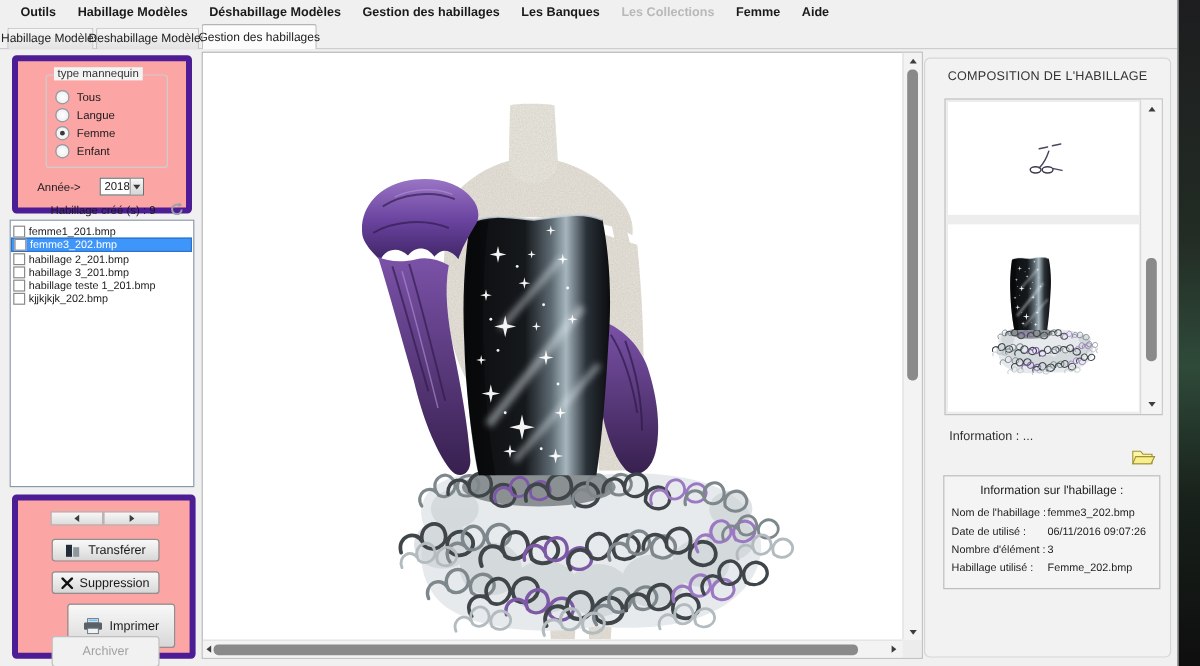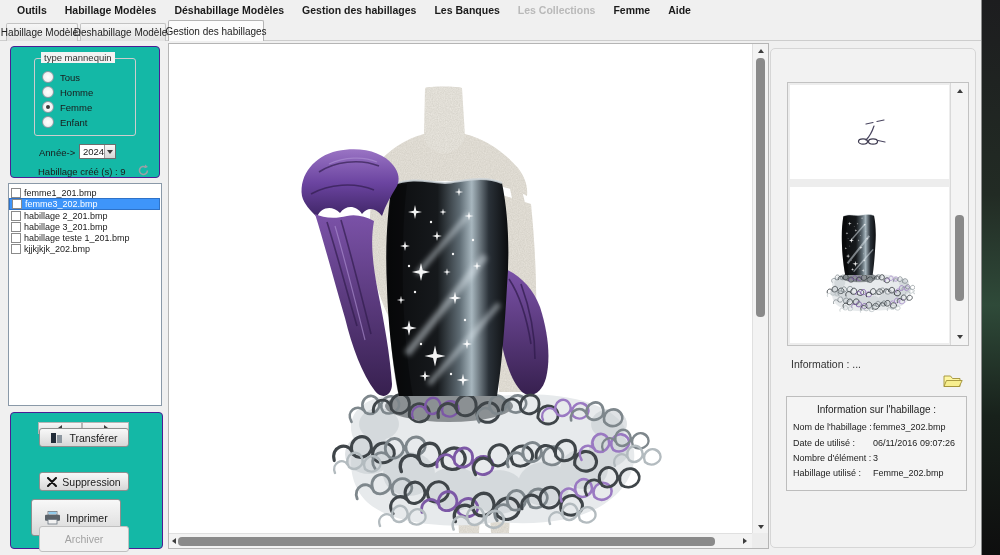--- a/index.html
+++ b/index.html
@@ -16,21 +16,21 @@
   
   .tabstrip{left:0;top:19px;width:981px;height:22px}
   .tabline{left:0;top:40px;width:981px;height:1px;background:#cdcdcd}
   .tab{position:absolute;bottom:0;height:18px;box-sizing:border-box;
        background:linear-gradient(#f6f6f6,#e3e3e3);border:1px solid #c3c3c3;border-bottom:none;
        border-radius:2px 2px 0 0;font-size:10px;display:flex;align-items:center;justify-content:center;
        color:#222;white-space:nowrap;z-index:1}
   .tab.active{height:21px;background:#fcfcfc;border-color:#b4b4b4;z-index:3}
 
   
-  .group{background:#14b8a6;border:1px solid #4c1d95;border-radius:4px;box-sizing:border-box}
+  .group{background:#fca5a5;border:5px solid #4c1d95;border-radius:4px;box-sizing:border-box}
   .tm-box{left:33px;top:57px;width:100px;height:76px;border:1px solid #cdcdcd;border-radius:3px}
   .tm-legend{left:40px;top:51px;background:#f3f3f3;padding:0 3px;font-size:9.5px;color:#333}
   .radio-row{position:absolute;display:flex;align-items:center;gap:6px;font-size:9.5px}
   .radio{width:10px;height:10px;border:1px solid #8f9aa4;border-radius:50%;
          background:radial-gradient(#ffffff,#e9e9e9);position:relative;flex:none}
   .radio.on::after{content:"";position:absolute;left:2.5px;top:2.5px;width:4px;height:4px;
                    border-radius:50%;background:#3a3a3a}
   .small-label{font-size:9.5px;color:#1a1a1a;white-space:nowrap}
   .dd{left:78px;top:143px;width:37px;height:15px;border:1px solid #6e6e6e;background:#fff;
       display:flex;align-items:center;box-sizing:border-box}
@@ -113,34 +113,34 @@
 <div class="abs group" style="left:10px;top:46px;width:150px;height:132px">
   <div class="abs tm-box" style="left:23px;top:11px;position:absolute"></div>
   <div class="abs tm-legend" style="left:30px;top:5px;position:absolute">type mannequin</div>
 
   <div class="radio-row" style="left:31px;top:24px">
     <span class="radio"></span>
     <span>Tous</span>
   </div>
   <div class="radio-row" style="left:31px;top:39px">
     <span class="radio"></span>
-    <span>Homme</span>
+    <span>Langue</span>
   </div>
   <div class="radio-row" style="left:31px;top:54px">
     <span class="radio on"></span>
     <span>Femme</span>
   </div>
   <div class="radio-row" style="left:31px;top:69px">
     <span class="radio"></span>
     <span>Enfant</span>
   </div>
 
-  <div class="abs small-label" style="left:28px;top:100px;position:absolute">Année-&gt;</div>
+  <div class="abs small-label" style="left:16px;top:100px;position:absolute">Année-&gt;</div>
   <div class="dd" style="left:68px;top:97px;position:absolute">
-    <span class="dd-val">2024</span>
+    <span class="dd-val">2018</span>
     <span class="dd-btn">
         <span class="tri-down"></span>
       </span>
   </div>
 
   <div class="abs small-label" style="left:27px;top:119px;position:absolute">Habillage créé (s) : 9</div>
   <svg style="position:absolute;left:126px;top:117px" width="13" height="13" viewBox="0 0 13 13">
     <path d="M10.4,6.5 a4,4 0 1 1 -1.3,-3" fill="none" stroke="#9aa0a6" stroke-width="1.6"></path>
     <path d="M8.2,0.6 L11,3 L7.4,4.2 Z" fill="#9aa0a6"></path>
   </svg>
@@ -174,36 +174,36 @@
 </div>
 
 <div class="abs group" style="left:10px;top:412px;width:153px;height:137px">
   <div class="nbtn" style="left:27px;top:9px;width:44px">
       <span class="tri-left"></span>
     </div>
   <div class="nbtn" style="left:71px;top:9px;width:47px">
       <span class="tri-right"></span>
     </div>
 
-  <div class="pbtn" style="left:28px;top:15px">
+  <div class="pbtn" style="left:28px;top:32px">
     <svg width="14" height="12" viewBox="0 0 14 12">
       <rect x="1" y="1" width="5" height="10" fill="#222c38"></rect>
       <rect x="7" y="3" width="5" height="8" fill="#8d97a0"></rect>
     </svg>
     <span>Transférer</span>
   </div>
 
   <div class="pbtn" style="left:28px;top:59px">
     <svg width="10" height="10" viewBox="0 0 10 10">
       <path d="M1,1 L9,9 M9,1 L1,9" stroke="#111" stroke-width="2" stroke-linecap="round"></path>
     </svg>
     <span>Suppression</span>
   </div>
 
-  <div class="pbtn" style="left:20px;top:86px;height:37px">
+  <div class="pbtn" style="left:41px;top:86px;height:37px">
     <svg width="17" height="14" viewBox="0 0 17 14">
       <rect x="4" y="0.5" width="9" height="3.5" fill="#eef7fd" stroke="#6b7680" stroke-width="0.8"></rect>
       <rect x="4.8" y="1.2" width="7.4" height="1.6" fill="#7ac0e8"></rect>
       <rect x="1" y="3.8" width="15" height="6" rx="1" fill="#5a6168"></rect>
       <rect x="4" y="8.5" width="9" height="4.5" fill="#f2f2f2" stroke="#6b7680" stroke-width="0.8"></rect>
     </svg>
     <span>Imprimer</span>
   </div>
 
   <div class="pbtn disabled" style="left:28px;top:113px;height:26px">
@@ -388,20 +388,21 @@
       </div>
     <div class="thumb-h" style="left:9px;width:537px"></div>
     <div class="sb-arrow" style="right:2px;top:0;width:10px;height:14px">
         <span class="tri-right"></span>
       </div>
   </div>
   <div class="corner abs"></div>
 </div>
 
 <div class="abs rpanel">
+  <div class="abs rp-title">COMPOSITION DE L'HABILLAGE</div>
 
   <div class="abs complist">
     <div class="tcard" style="top:2px;height:94px">
       <svg width="44" height="34" viewBox="0 0 44 34" style="position:absolute;left:60px;top:32px">
         <g fill="none" stroke="#4a4660" stroke-width="1.2" stroke-linecap="round">
           <path d="M16,7 l7,-1.5"></path>
             <path d="M27,4.5 l7,-1.5"></path>
           <path d="M24,9 C22,15 20,19 16,23"></path>
           <ellipse cx="13" cy="24.5" rx="4.5" ry="2.6" stroke="#3d3a4f"></ellipse>
           <ellipse cx="23" cy="24.5" rx="4.5" ry="2.6" stroke="#3d3a4f"></ellipse>

